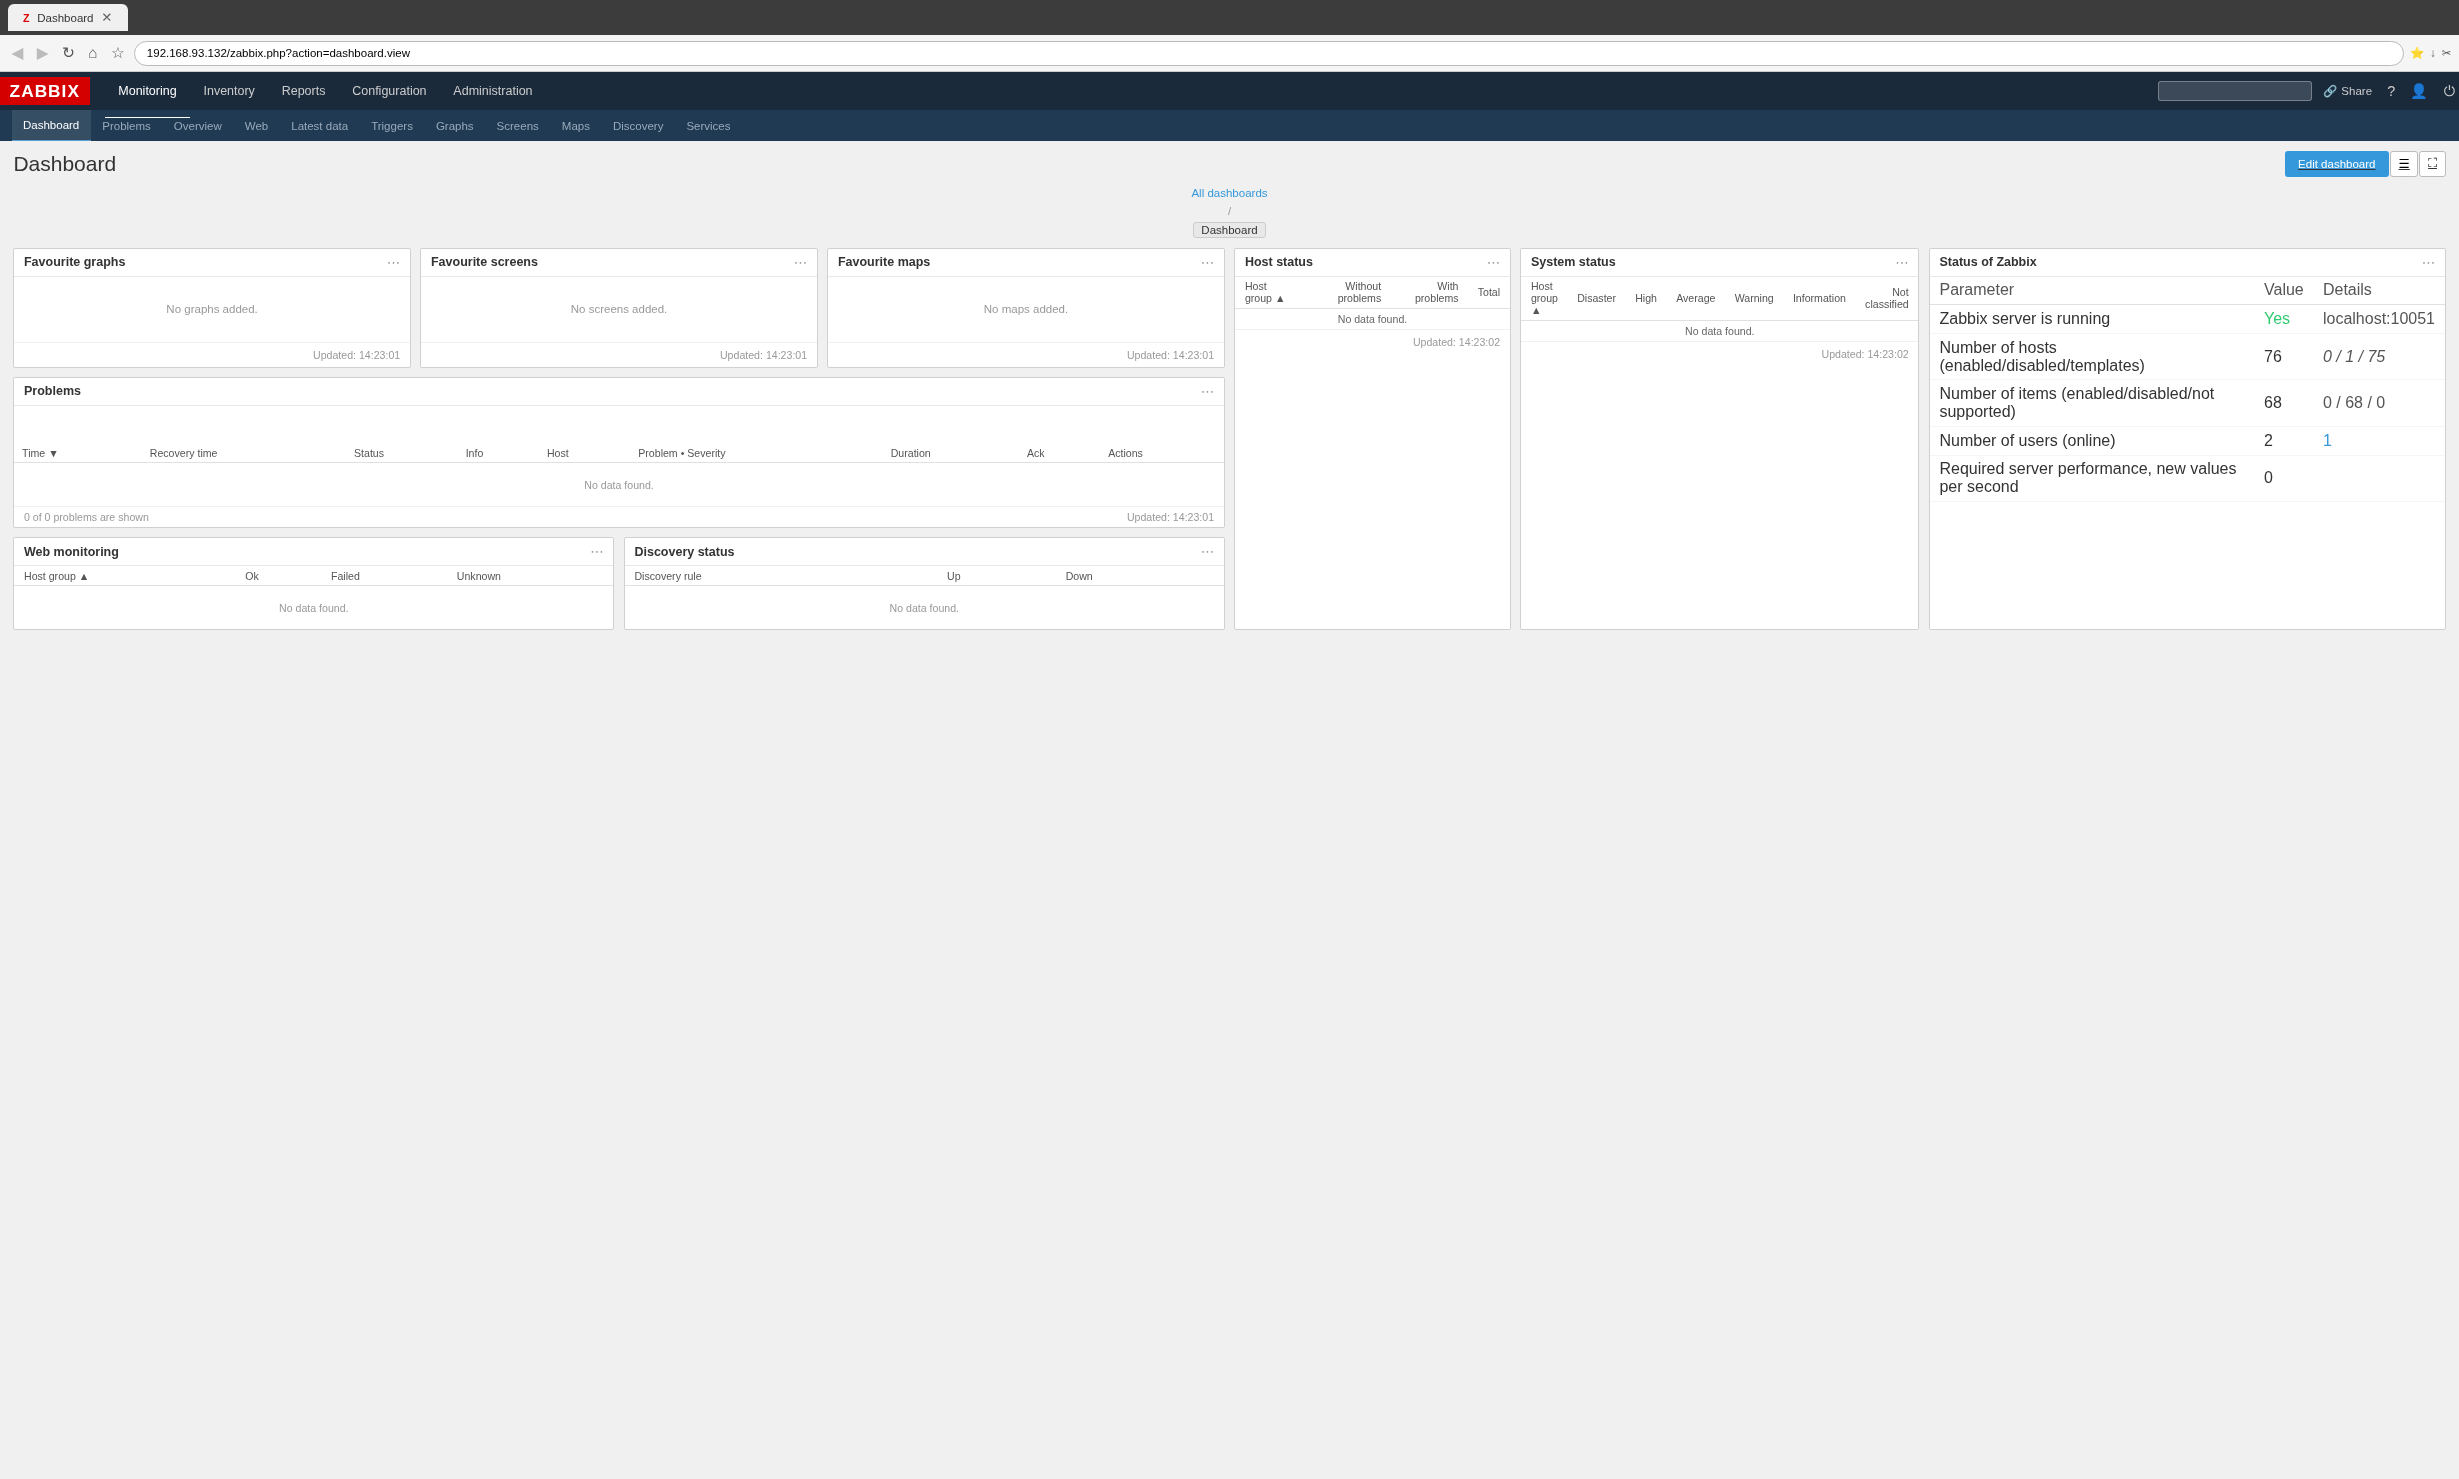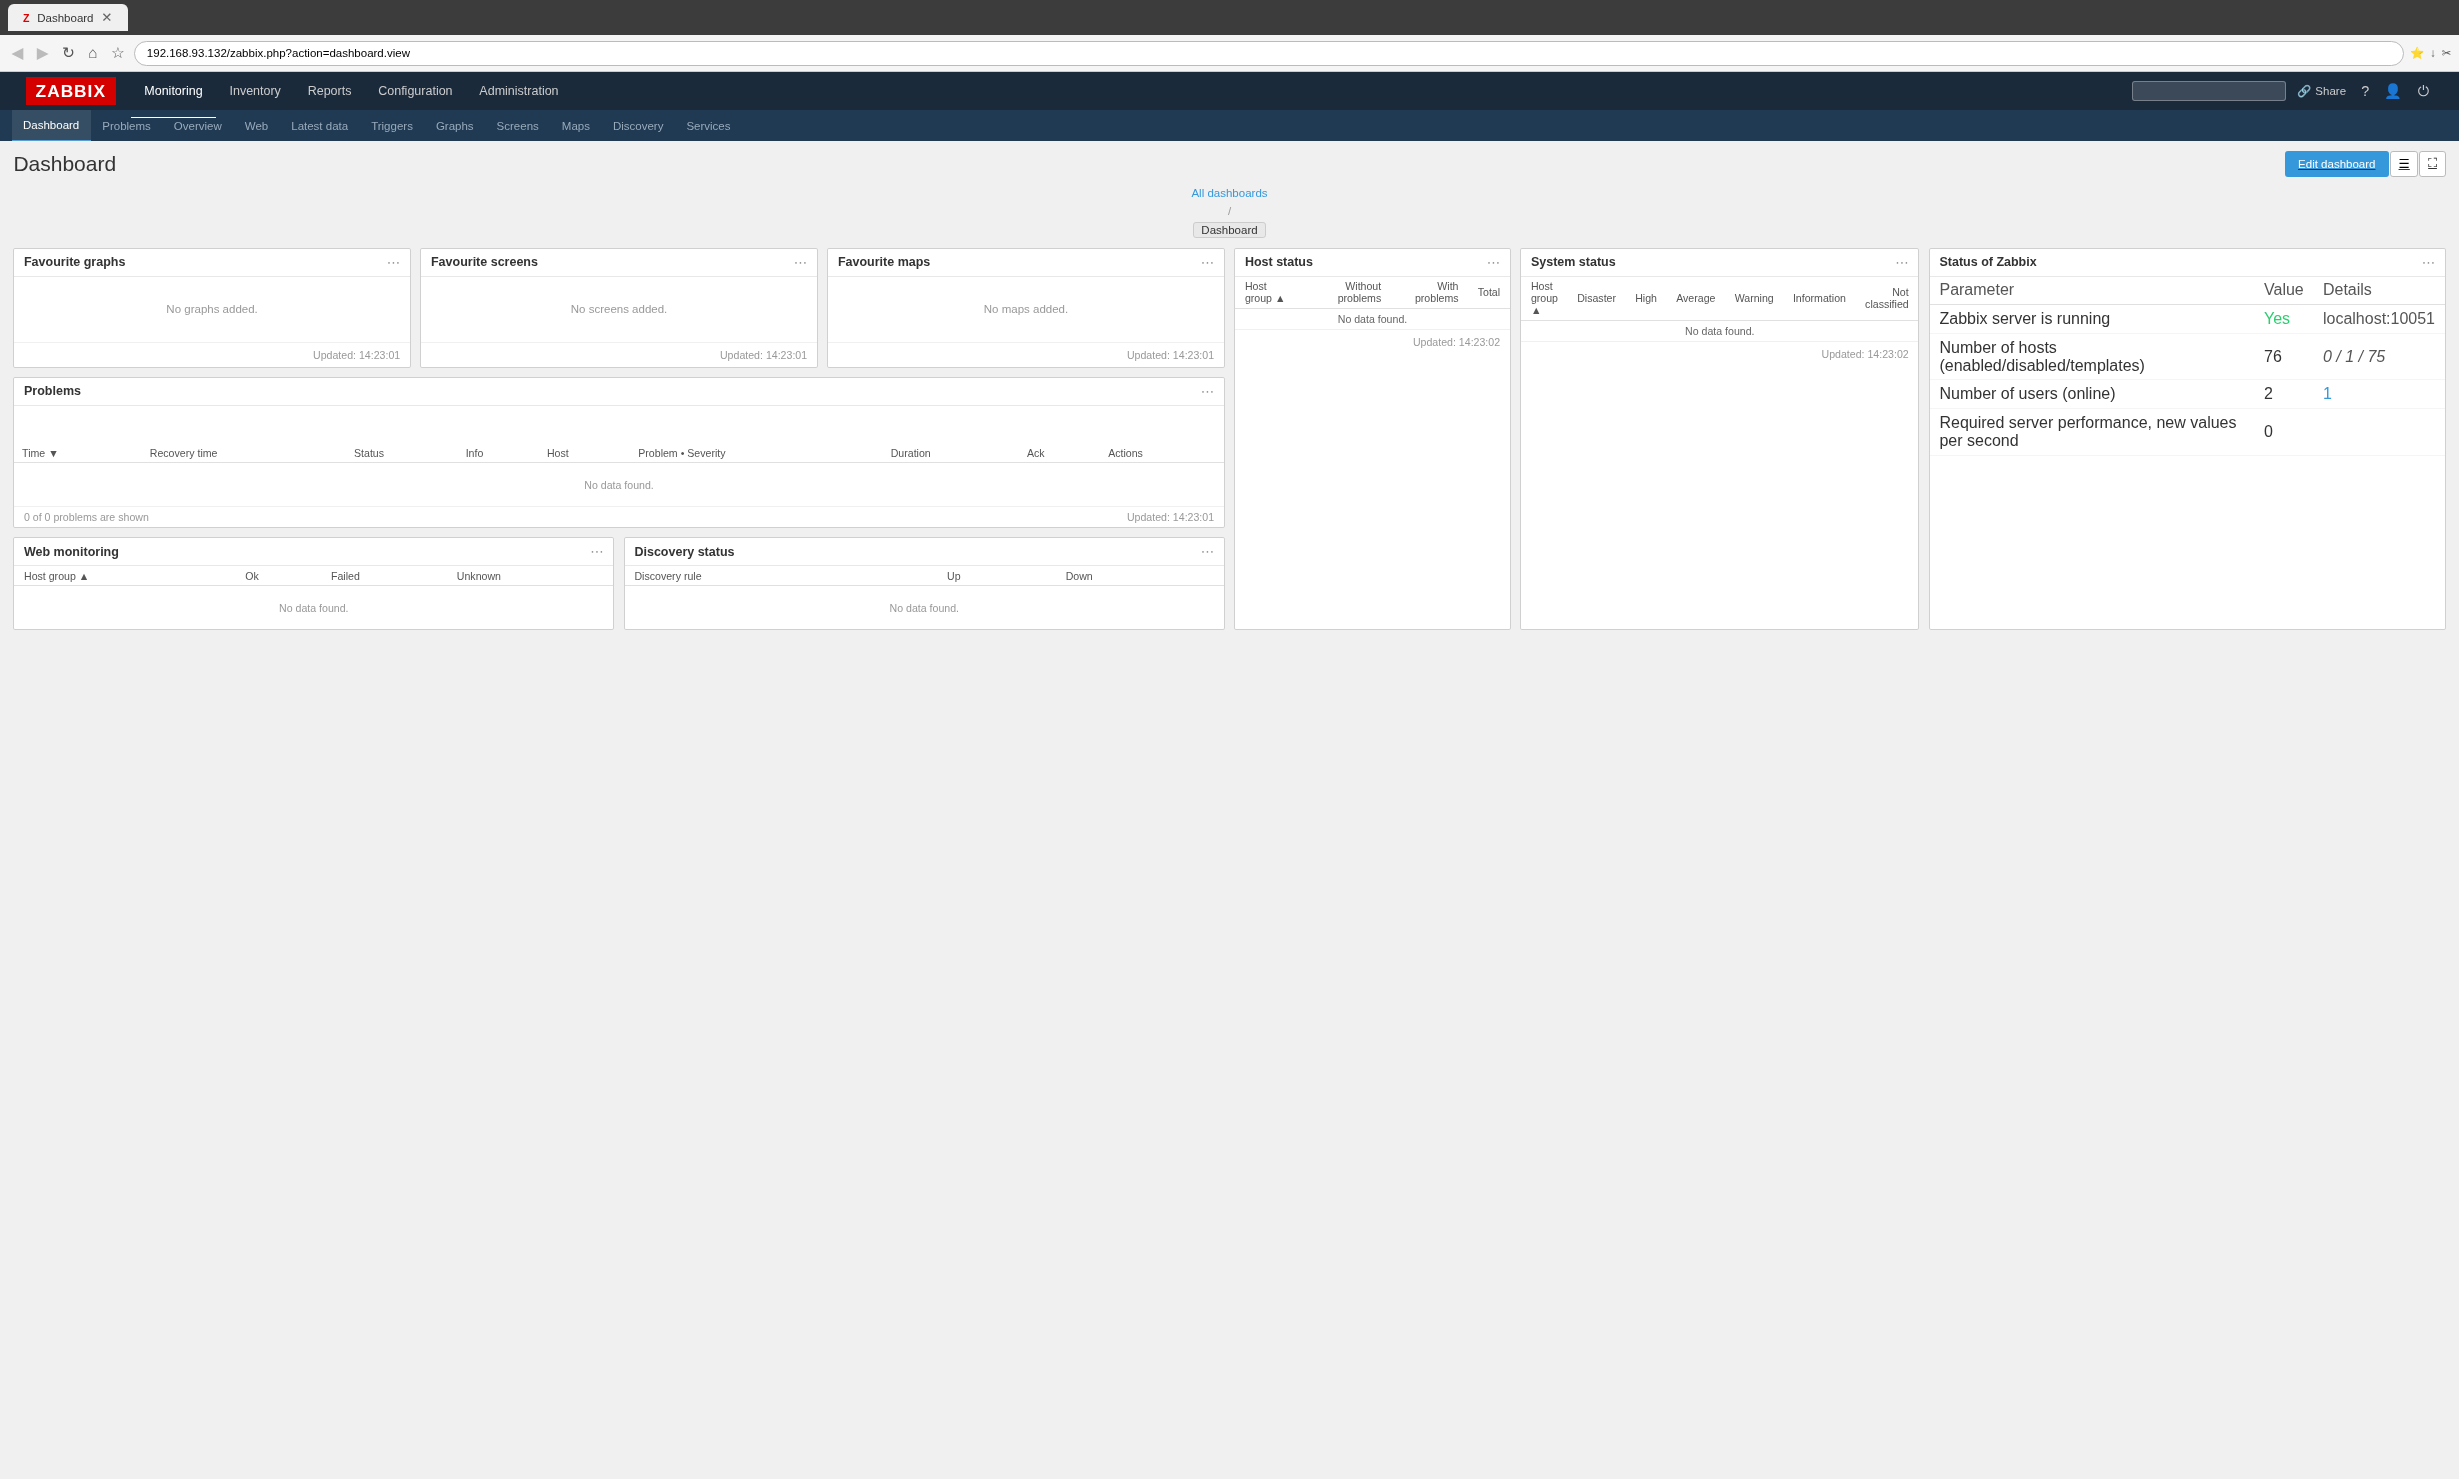--- a/index.html
+++ b/index.html
@@ -60,21 +60,21 @@
       gap: 5.8px;
       color: #555;
     }
 
     
     .zabbix-header {
       background: #1b2a3b;
       display: flex;
       align-items: center;
       height: 38px;
-      padding: 0 26px;
+      padding: 0 0;
       gap: 0;
     }
     .zabbix-logo {
       background: #d40000;
       color: #fff;
       font-weight: bold;
       font-size: 17.3px;
       padding: 3.8px 9.6px;
       letter-spacing: 1px;
       margin-right: 15.4px;
@@ -629,20 +629,25 @@
                 <td>Zabbix server is running</td>
                 <td class="val-yes">Yes</td>
                 <td style="color: rgb(85, 85, 85);">localhost:10051</td>
               </tr>
               <tr>
                 <td>Number of hosts (enabled/disabled/templates)</td>
                 <td>76</td>
                 <td style="color: rgb(85, 85, 85); font-style: italic;">0 / 1 / 75</td>
               </tr>
               <tr>
+                <td>Number of items (enabled/disabled/not supported)</td>
+                <td>68</td>
+                <td style="color: rgb(85, 85, 85);">0 / 68 / 0</td>
+              </tr>
+              <tr>
                 <td>Number of users (online)</td>
                 <td>2</td>
                 <td style="color: rgb(85, 85, 85);"><a href="#" class="val-link">1</a></td>
               </tr>
               <tr>
                 <td>Required server performance, new values per second</td>
                 <td>0</td>
                 <td style="color: rgb(85, 85, 85);"></td>
               </tr>
             </tbody>

